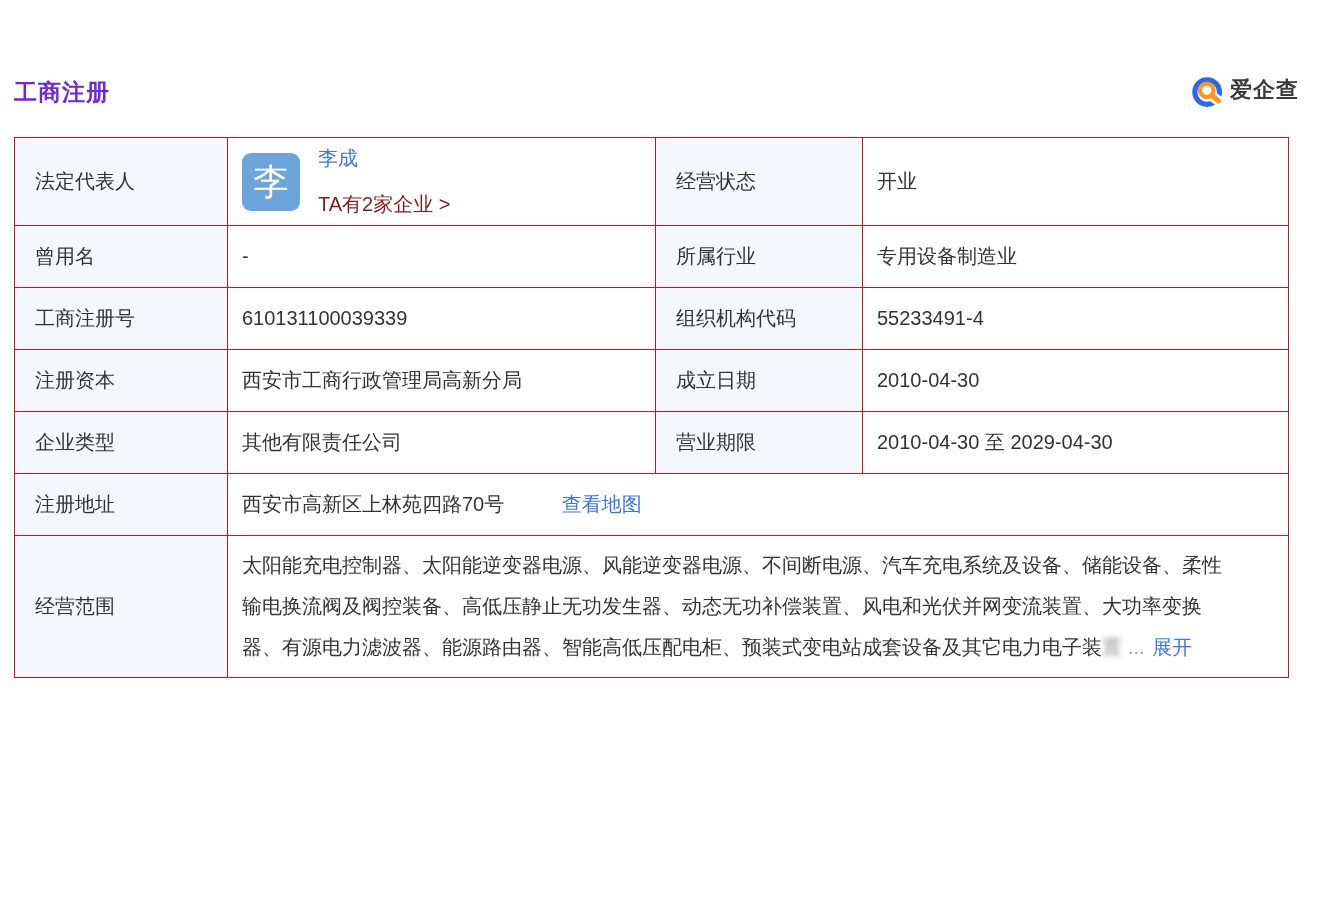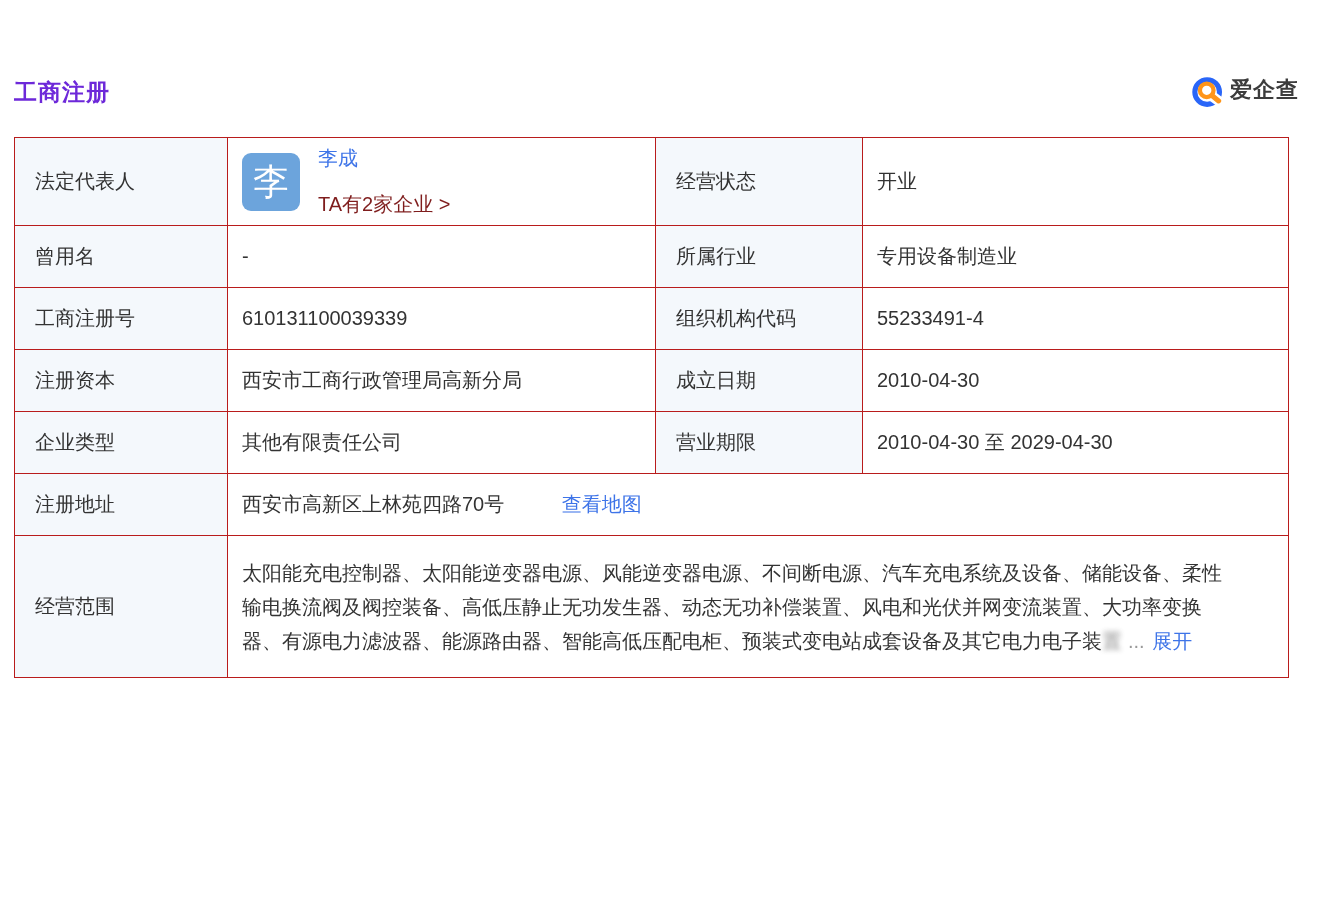--- a/index.html
+++ b/index.html
@@ -23,21 +23,21 @@
   tr.r-scope { height:142px; }
 
   .rep-cell { display:flex; align-items:center; }
   .avatar { width:58px; height:58px; border-radius:9px; background:#6CA4DC; color:#fff;
             font-size:36px; line-height:58px; text-align:center; flex:0 0 58px; cursor:pointer; }
   .rep-info { margin-left:18px; display:flex; flex-direction:column; gap:19px; }
   .link-blue { color:#3E74E8; text-decoration:none; cursor:pointer; }
   .link-orange { color:#7f1d1d; text-decoration:none; cursor:pointer; }
 
   .map-link { margin-left:52px; }
-  .scope-text { width:990px; line-height:34px; font-size:20px; }
+  .scope-text { width:990px; line-height:41px; font-size:20px; }
   .blurred { filter:blur(2.5px); opacity:.6; }
   .dots { color:#999; margin:0 2px 0 6px; }
 </style>
 </head>
 <body>
 
 <div class="header">
   <div class="page-title">工商注册</div>
   <div class="brand">
     <span style="display:inline-block;width:34px;height:34px;">

